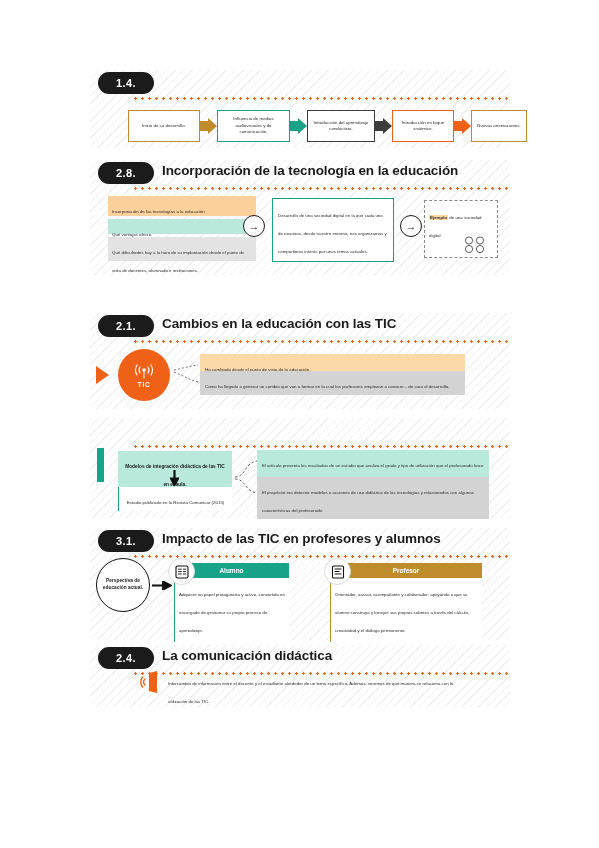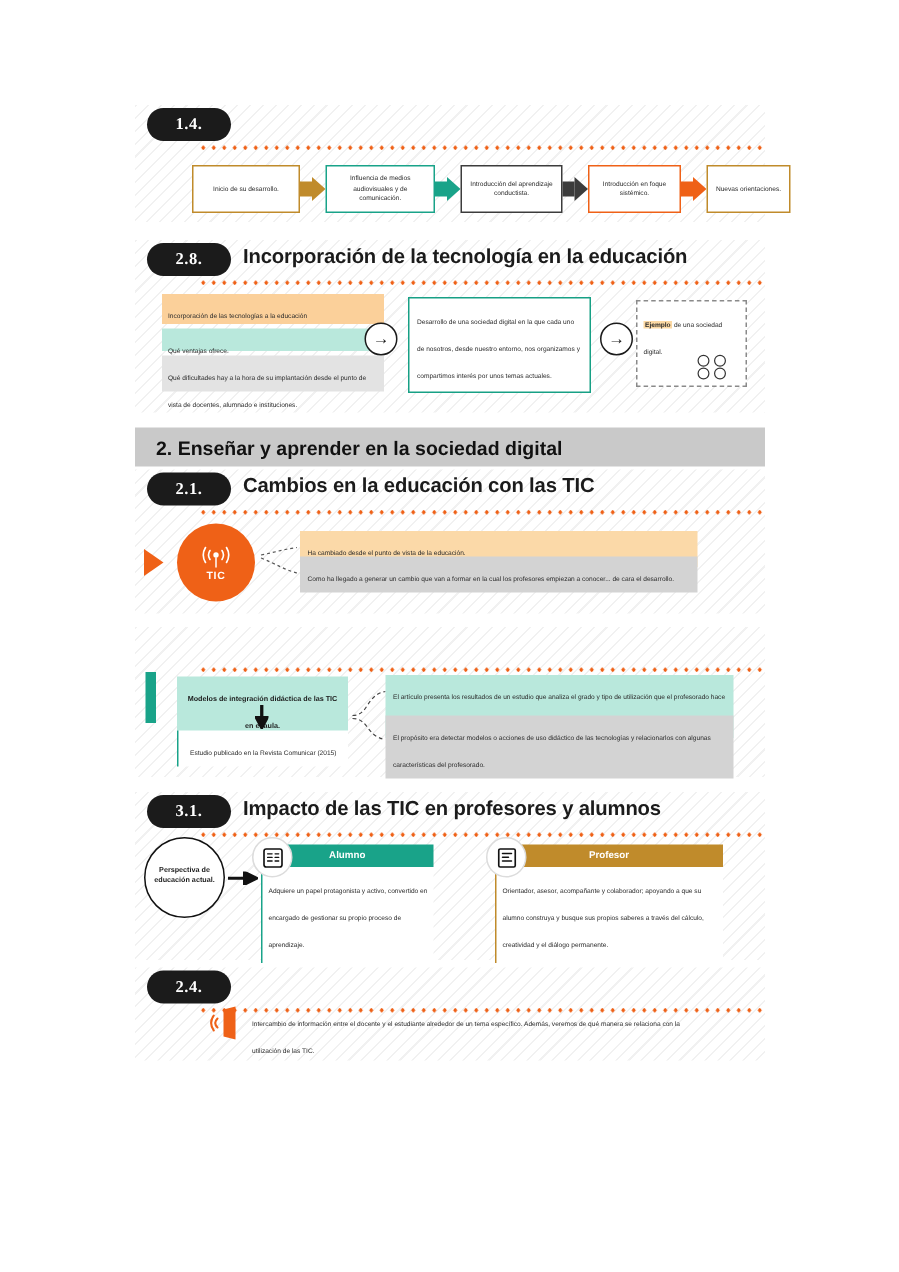--- a/index.html
+++ b/index.html
@@ -17,21 +17,20 @@
     position:absolute;left:90px;width:420px;
     background-image:repeating-linear-gradient(135deg,rgba(0,0,0,0.055) 0 1px,rgba(0,0,0,0) 1px 6px);
   }
   .sec-head{position:relative;height:26px;}
   .pill{
     position:absolute;left:8px;top:2px;width:56px;height:22px;
     background:#1b1b1b;border-radius:11px;
     color:#fff;font-weight:bold;font-size:11px;
     display:flex;align-items:center;justify-content:center;
     letter-spacing:.4px;
-    font-family:Liberation Serif, serif;
   }
   .sec-title{
     position:absolute;left:72px;top:3px;
     font-size:13.5px;font-weight:bold;color:#1b1b1b;
     white-space:nowrap;letter-spacing:-.1px;
   }
   .dots{
     position:absolute;left:42px;height:3px;right:0;
     background-image:radial-gradient(circle,#ef6117 1.2px,rgba(0,0,0,0) 1.4px);
     background-size:7px 3px;background-repeat:repeat-x;
@@ -190,23 +189,20 @@
   <div class="dashbox">
     <span class="tiny"><span class="hl">Ejemplo</span><span> de una sociedad digital.</span></span>
     <svg width="34" height="18" viewBox="0 0 34 18" style="position:absolute;right:3px;bottom:3px;">
       <circle cx="9" cy="4.5" r="3.6" fill="none" stroke="#333" stroke-width="0.8"></circle>
         <circle cx="20" cy="4.5" r="3.6" fill="none" stroke="#333" stroke-width="0.8"></circle>
       <circle cx="9" cy="13" r="3.6" fill="none" stroke="#333" stroke-width="0.8"></circle>
         <circle cx="20" cy="13" r="3.6" fill="none" stroke="#333" stroke-width="0.8"></circle>
     </svg>
   </div>
 
-  <div class="banner">
-    <span>2. Enseñar y aprender en la sociedad digital</span>
-  </div>
 
   <div class="band" style="top:313px;height:96px;">
     <div class="sec-head">
       <div class="pill">2.1.</div>
       <div class="sec-title">Cambios en la educación con las TIC</div>
     </div>
     <div class="dots" style="top:27px;"></div>
   </div>
 
   <div class="tri-left"></div>
@@ -294,20 +290,21 @@
   <div class="badge" style="left:324px;">
     <svg width="14" height="14" viewBox="0 0 14 14">
       <rect x="1.5" y="1" width="11" height="12" rx="1" fill="none" stroke="#111" stroke-width="1.1"></rect>
       <path d="M4 4 h6 M4 6.5 h4 M4 9 h6" stroke="#111" stroke-width="1" stroke-linecap="round"></path>
     </svg>
   </div>
 
   <div class="band" style="top:645px;height:62px;">
     <div class="sec-head">
       <div class="pill">2.4.</div>
+      <div class="sec-title">La comunicación didáctica</div>
     </div>
     <div class="dots" style="top:27px;"></div>
   </div>
 
   <svg class="mega" viewBox="0 0 22 24">
     <path d="M9 3 L9 21 L17 23 L17 1 Z" fill="#ef6117"></path>
     <path d="M5 9 Q2 12 5 15" fill="none" stroke="#ef6117" stroke-width="1.4" stroke-linecap="round"></path>
     <path d="M2.5 7 Q-1 12 2.5 17" fill="none" stroke="#ef6117" stroke-width="1.4" stroke-linecap="round"></path>
   </svg>
   <div class="b24">

